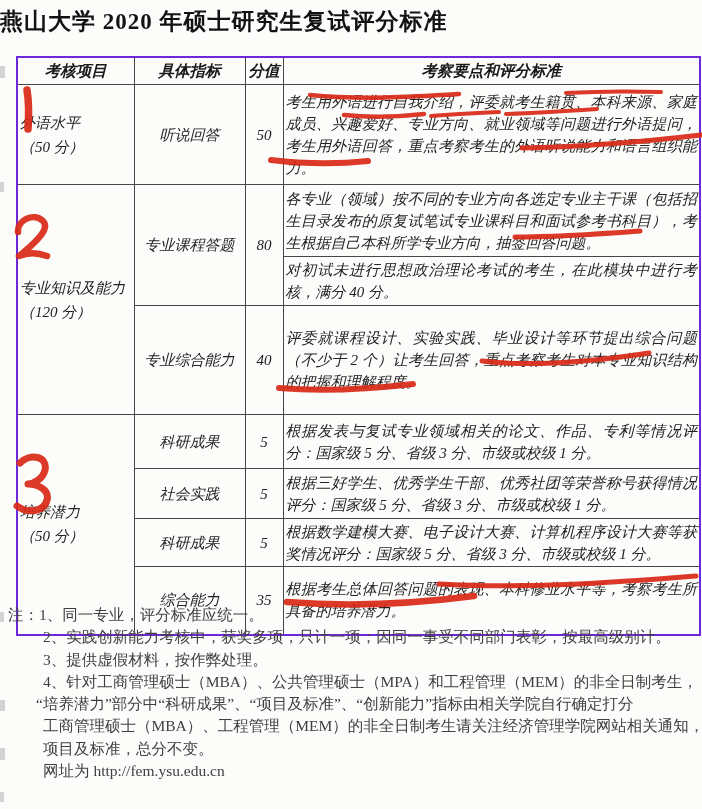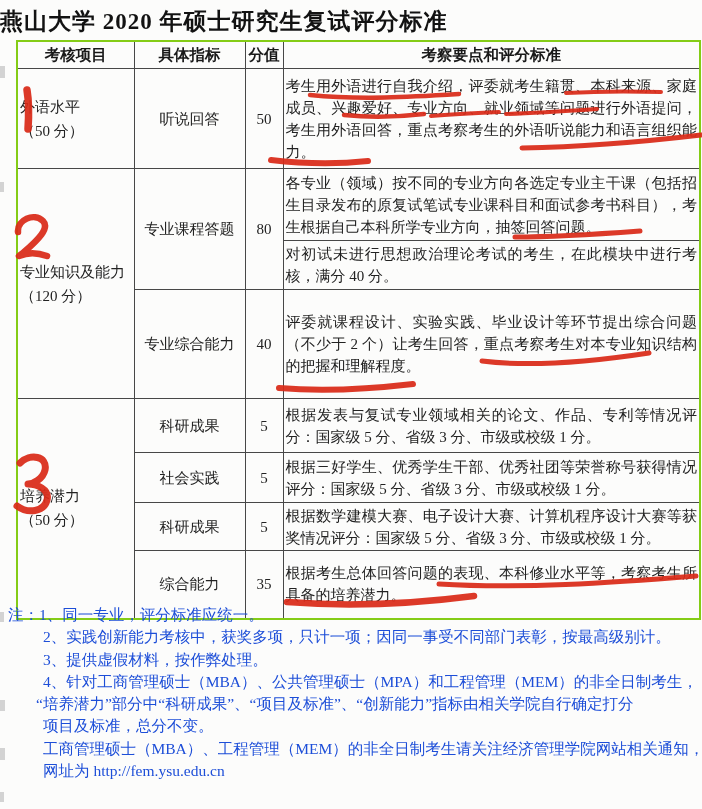--- a/index.html
+++ b/index.html
@@ -9,38 +9,39 @@
     font-family:"Liberation Serif","DejaVu Serif",serif;
     color:#1d1d1d;
     -webkit-font-smoothing:antialiased;
   }
   .page-title{
     position:absolute;top:6px;left:0;width:702px;
     font-size:23px;font-weight:bold;color:#121212;
     letter-spacing:1px;
   }
   table.score-table{
-    position:absolute;left:16px;top:40px;width:683px;
+    position:absolute;left:16px;top:56px;width:683px;
     border-collapse:collapse;table-layout:fixed;
     font-size:15px;line-height:22px;color:#222;
-    border:2px solid #84cc16;
+    border:2px solid #6d28d9;
+    font-style:italic;
   }
   table.score-table td,table.score-table th{
     border:1.5px solid #474747;
     padding:1px 2px;vertical-align:middle;
     overflow:hidden;
   }
   th{font-size:15.5px;font-weight:bold;text-align:center;height:24px;color:#191919;}
   .c-center{text-align:center;margin-top:12px;}
   .c-desc{text-align:justify;padding:2px 4px 2px 6px;vertical-align:middle;}
   .two-line span{display:block;line-height:24px;}
   
   .notes{
     position:absolute;left:8px;top:604px;width:690px;
-    font-size:15.5px;line-height:22.3px;color:#1d4ed8;
+    font-size:15.5px;line-height:22.3px;color:#404040;
   }
   .note-line{padding-left:35px;white-space:nowrap;}
   .note-line:first-child{padding-left:0;}
   .note-line:nth-child(5){padding-left:28px;}
   .note-line:nth-child(9){padding-left:40px;}
   
   svg.ink{
     position:absolute;left:0;top:0;width:702px;height:809px;
     pointer-events:none;z-index:5;
   }
@@ -122,22 +123,22 @@
   </tr>
 </tbody>
   </table>
 
 <div class="notes">
   <div class="note-line">注：1、同一专业，评分标准应统一。</div>
   <div class="note-line">2、实践创新能力考核中，获奖多项，只计一项；因同一事受不同部门表彰，按最高级别计。</div>
   <div class="note-line">3、提供虚假材料，按作弊处理。</div>
   <div class="note-line">4、针对工商管理硕士（MBA）、公共管理硕士（MPA）和工程管理（MEM）的非全日制考生，</div>
   <div class="note-line">“培养潜力”部分中“科研成果”、“项目及标准”、“创新能力”指标由相关学院自行确定打分</div>
+  <div class="note-line">工商管理硕士（MBA）、工程管理（MEM）的非全日制考生请关注经济管理学院网站相关通知，</div>
   <div class="note-line">项目及标准，总分不变。</div>
-  <div class="note-line">工商管理硕士（MBA）、工程管理（MEM）的非全日制考生请关注经济管理学院网站相关通知，</div>
   <div class="note-line">网址为 http://fem.ysu.edu.cn</div>
 </div>
 
 <svg class="ink" viewBox="0 0 702 809" xmlns="http://www.w3.org/2000/svg">
 
   <path stroke-width="7.5" d="M27,90 C29,102 29,114 28,129"></path>
   <path stroke-width="6.5" d="M18,232 C17,220 34,212 43,221 C50,228 38,240 24,252 C22,254 20,255 19,256 C28,252 39,253 47,256"></path>
   <path stroke-width="7" d="M20,463 C30,453 48,456 45,470 C43,479 33,484 28,484 C36,484 50,489 47,500 C44,512 28,514 17,506"></path>
 
   <path stroke-width="4.5" d="M310,95 C360,100 410,97 459,94"></path>

